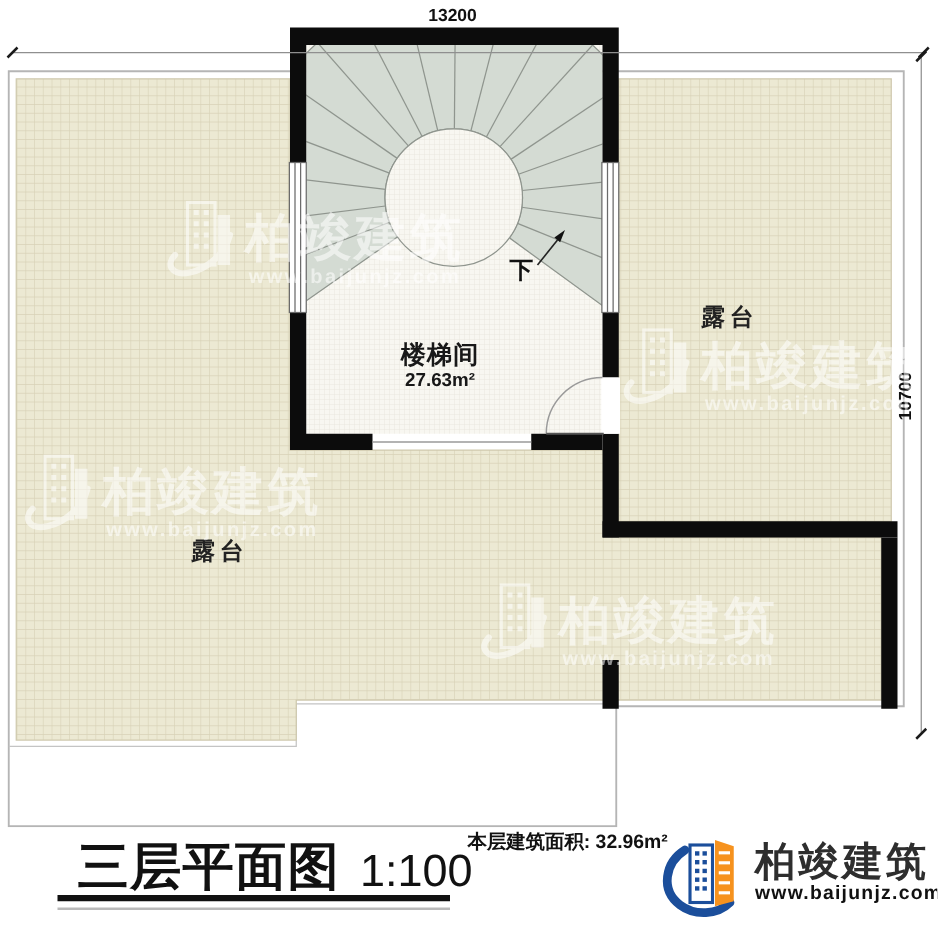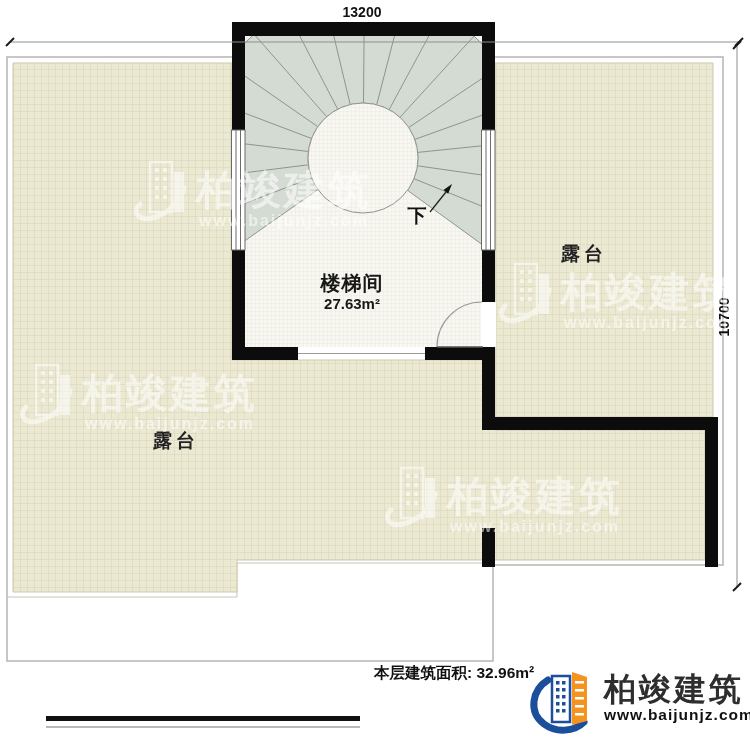--- a/index.html
+++ b/index.html
@@ -183,20 +183,22 @@
         <rect x="23" y="35" width="4" height="4"></rect>
           <rect x="31" y="35" width="4" height="4"></rect>
         <rect x="42" y="12" width="10" height="40"></rect>
         <text x="64" y="44" font-size="41" font-weight="900" letter-spacing="3">柏竣建筑</text>
         <text x="67" y="66" font-size="16" font-weight="700" letter-spacing="2">www.baijunjz.com</text>
       </g>
     </g>
   </svg>
 
   <div class="titleblock">
+    <div class="tb-title">三层平面图</div>
+    <div class="tb-scale">1:100</div>
     <div class="tb-rule-thick"></div>
     <div class="tb-rule-thin"></div>
     <div class="tb-info1">
       <span>本层建筑面积:</span>
       <span>32.96m²</span>
     </div>
     <div class="tb-info2">
       <span>层高:</span>
       <span>3.3m</span>
     </div>

